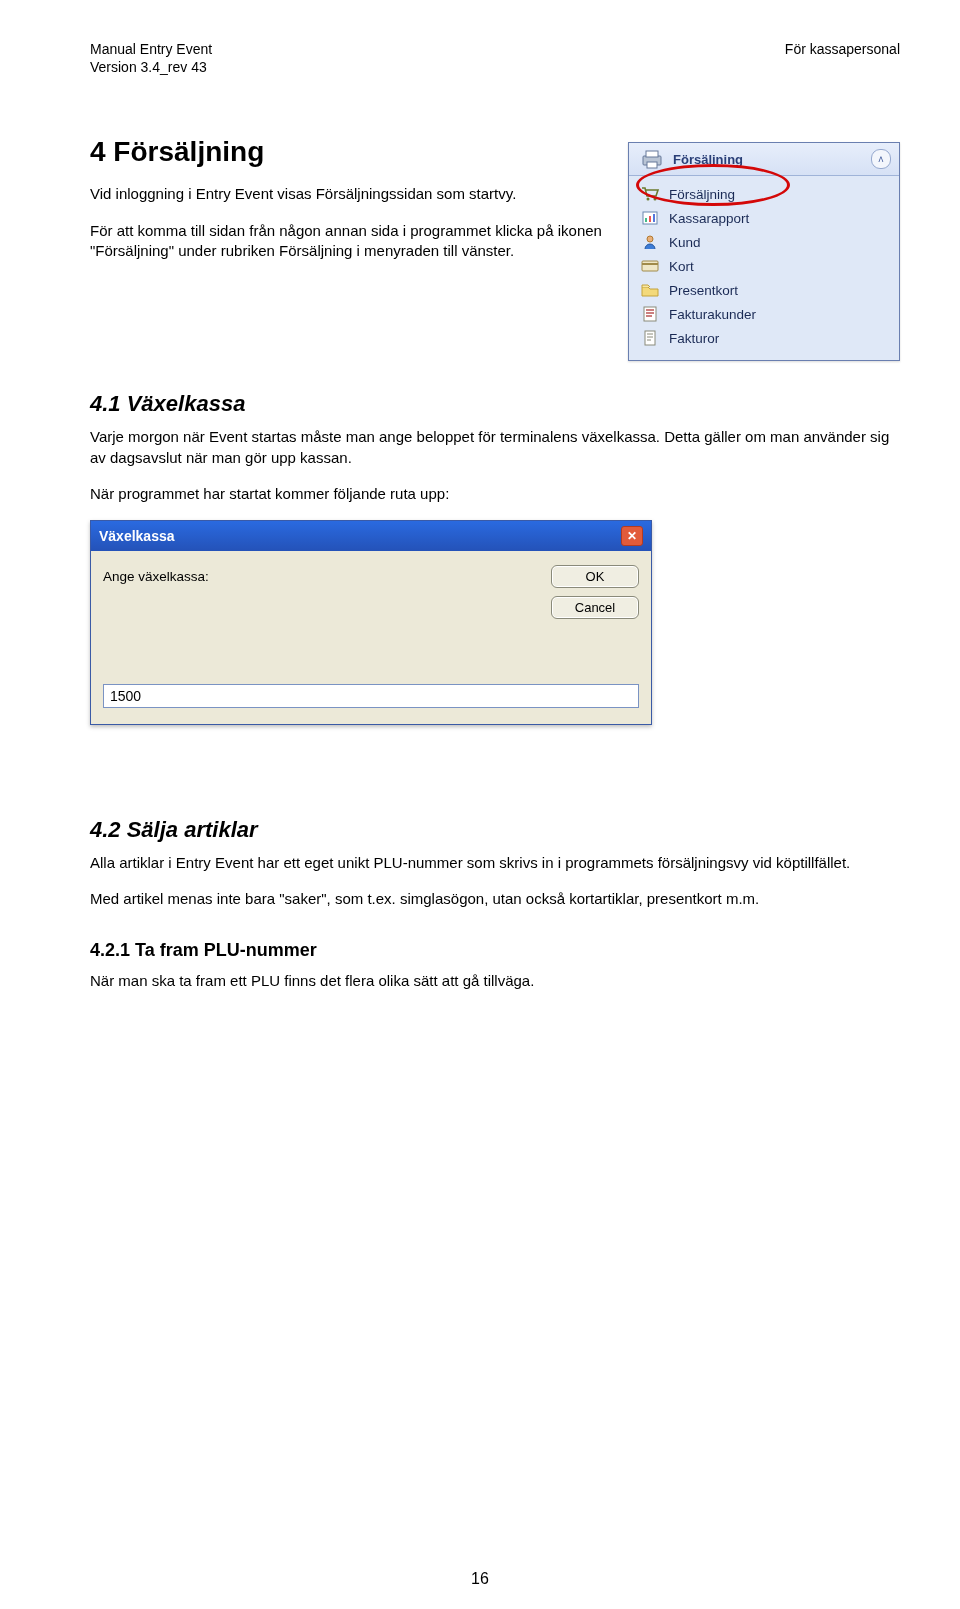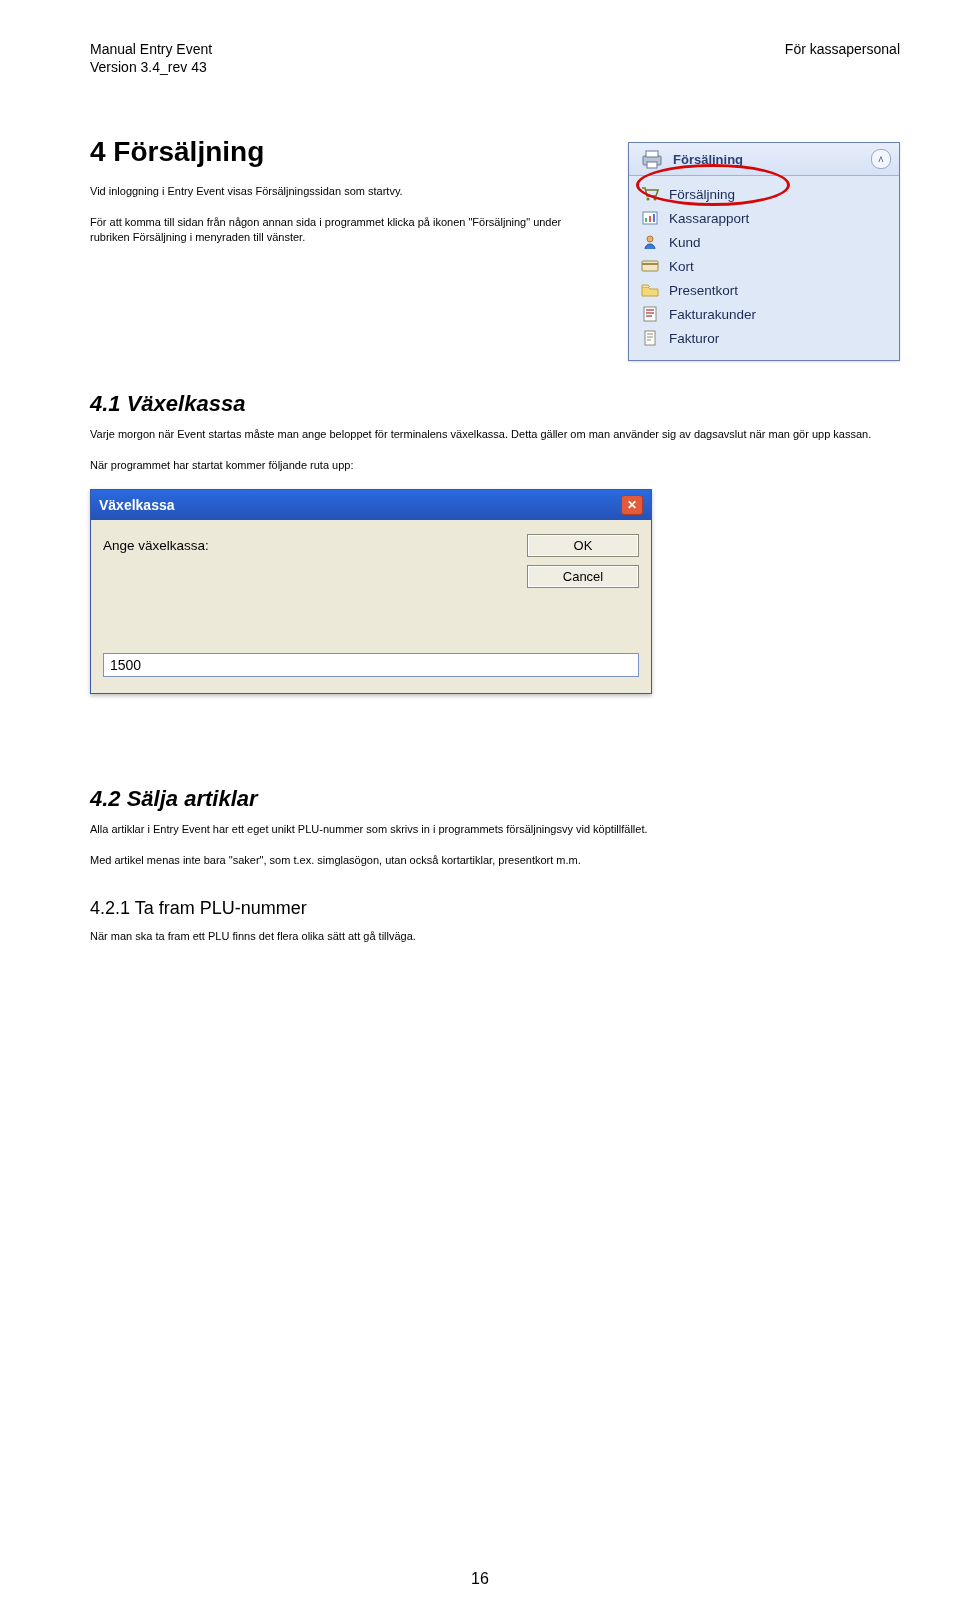--- a/index.html
+++ b/index.html
@@ -30,25 +30,25 @@
     margin: 0 0 16px 0;
   }
   h2 {
     font-size: 22px;
     font-style: italic;
     font-weight: bold;
     margin: 30px 0 10px 0;
   }
   h3 {
     font-size: 18px;
-    font-weight: normal;
+    font-weight: bold;
     margin: 30px 0 10px 0;
   }
   p {
-    font-size: 11px;
+    font-size: 15px;
     line-height: 1.35;
     margin: 0 0 16px 0;
   }
   .top-block {
     display: flex;
     gap: 24px;
     align-items: flex-start;
   }
   .top-text { flex: 1; }
   .side-panel {
@@ -149,26 +149,26 @@
     gap: 14px;
   }
   .dlg-label { font-size: 13.5px; padding-top: 4px; flex: 1; }
   .dlg-btns {
     display: flex;
     flex-direction: column;
     gap: 8px;
   }
   .win-btn {
     width: 86px;
-    padding: 3px 12px;
+    padding: 3px 0;
     text-align: center;
     font-size: 13px;
     background: #f0eee2;
     border: 1px solid #8a8a7a;
-    border-radius: 0;
+    border-radius: 6px;
     box-shadow: inset 0 0 0 1px #fff;
   }
   .dlg-input {
     margin-top: 65px;
     width: 100%;
     box-sizing: border-box;
     padding: 3px 6px;
     font-size: 14px;
     border: 1px solid #7a93c3;
     background: #fff;

